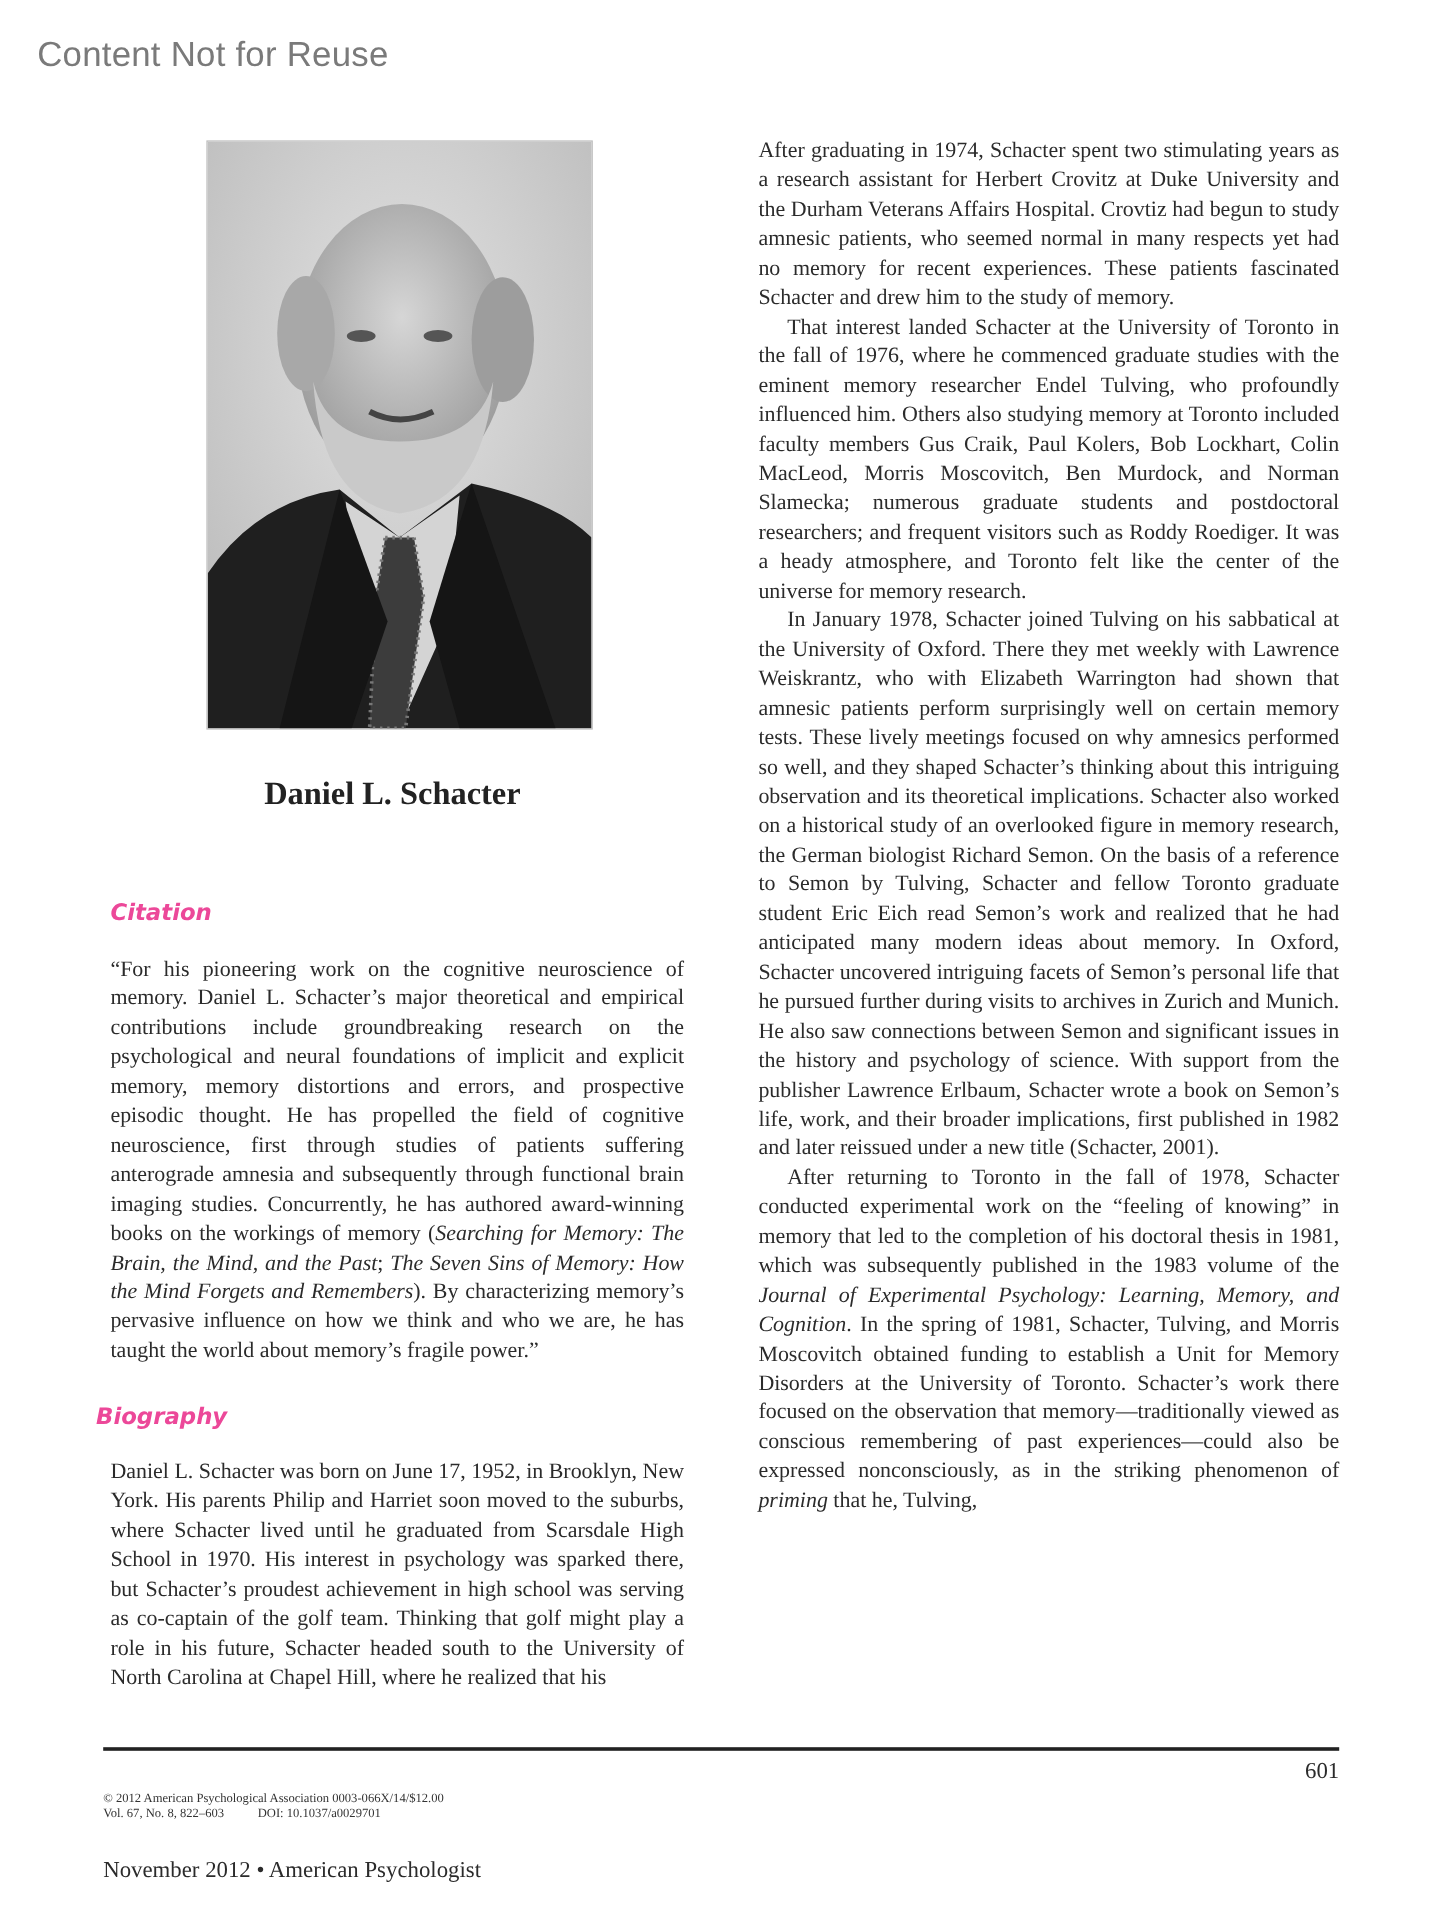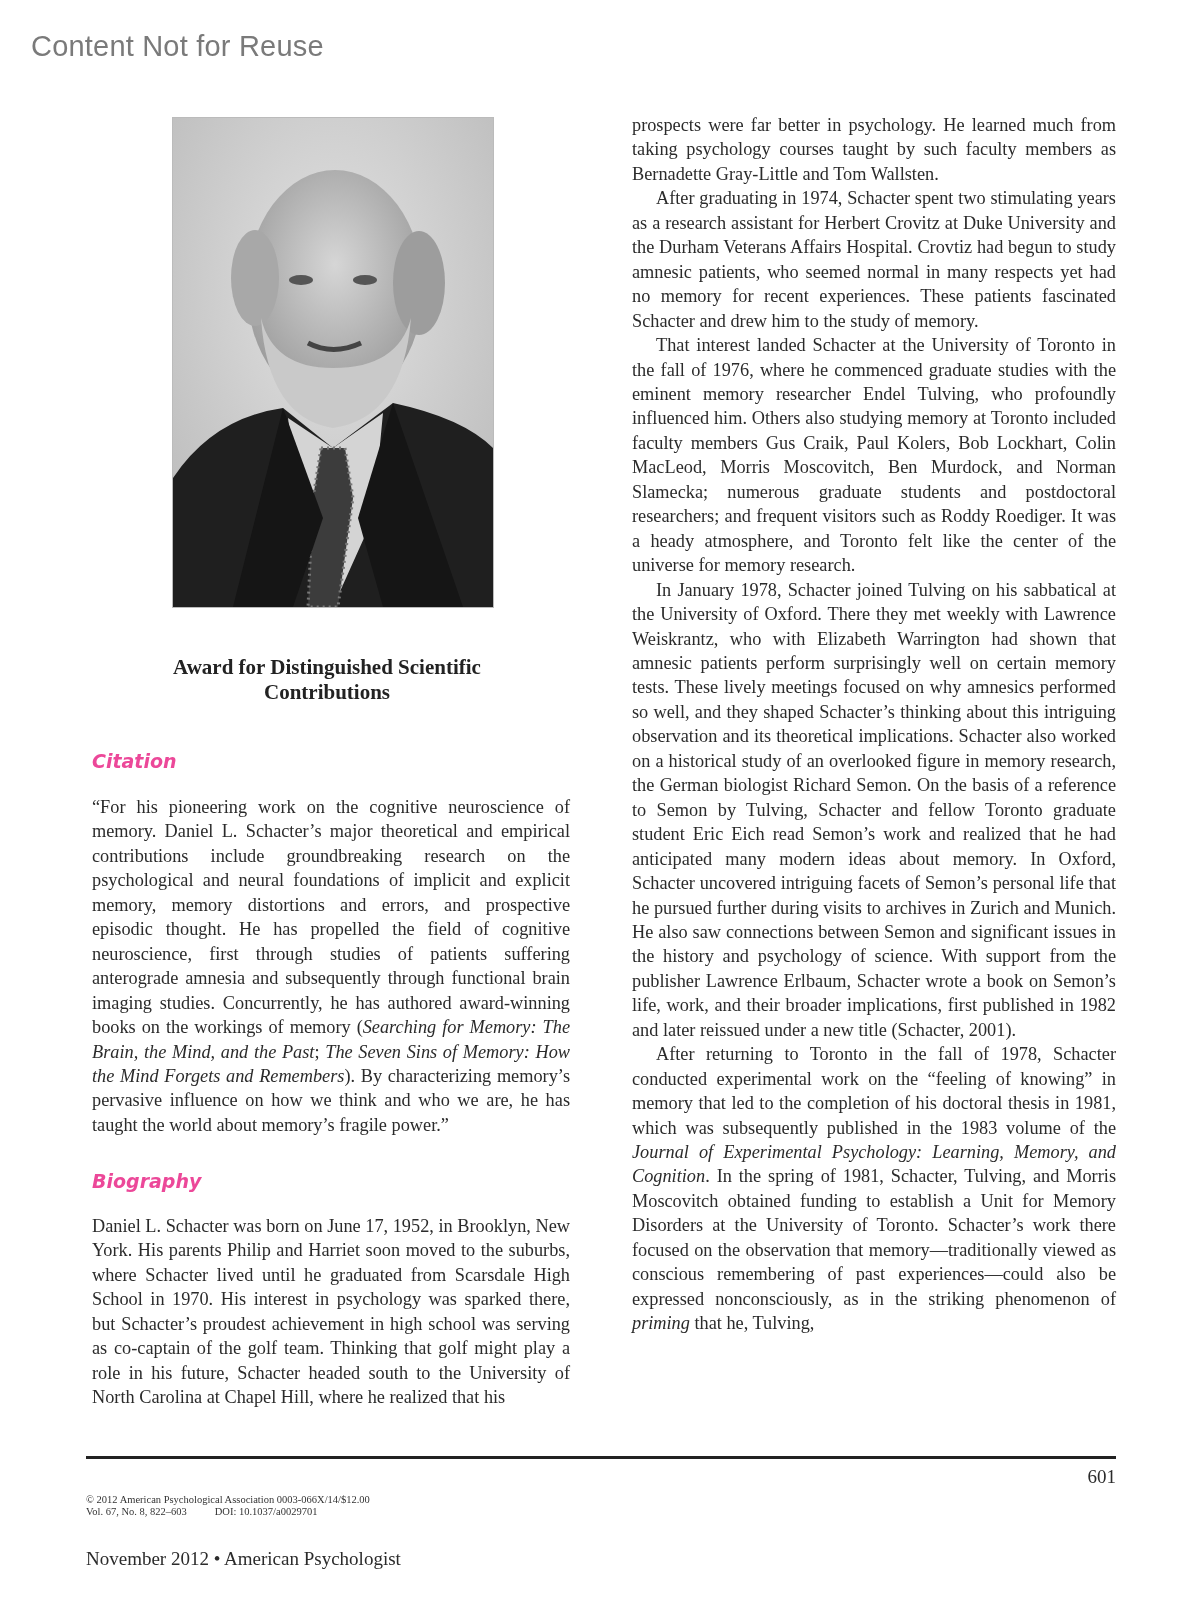--- a/index.html
+++ b/index.html
@@ -19,21 +19,21 @@
     }
     .photo-frame svg { display: block; width: 100%; height: 100%; }
     .name-block { position: absolute; left: 92px; top: 645px; width: 470px; text-align: center; }
     .person-name { font-size: 27px; font-weight: bold; color: #222; margin: 0; line-height: 32px; }
     .award-title { font-size: 21px; font-weight: bold; color: #222; margin: 10px 0 0; line-height: 25px; }
     .section-heading {
       font-family: "DejaVu Sans", "Liberation Sans", sans-serif;
       font-weight: bold; font-style: italic; font-size: 19px; color: #ec4899; margin: 0;
     }
     .heading-citation { position: absolute; left: 92px; top: 750px; }
-    .heading-biography { position: absolute; left: 92px; top: 1170px; text-align: right; }
+    .heading-biography { position: absolute; left: 80px; top: 1170px; text-align: right; }
     .para {
       font-size: 18.3px; line-height: 24.45px; text-align: justify; margin: 0;
       hyphens: auto; color: #2b2b2b;
     }
     .citation-text { position: absolute; left: 92px; top: 795px; width: 478px; }
     .bio-text-left { position: absolute; left: 92px; top: 1214px; width: 478px; }
     .bio-text-right { position: absolute; left: 632px; top: 113px; width: 484px; }
     .bio-text-right .para + .para { text-indent: 24px; }
     .bio-text-right .para.first { text-indent: 0; }
     .rule { position: absolute; left: 86px; top: 1456px; width: 1030px; height: 3px; background: #222; }
@@ -80,36 +80,32 @@
     <path d="M88 200 Q95 300 160 310 Q230 300 238 200 Q225 250 160 250 Q100 250 88 200 Z" fill="#c9c9c9"></path>
 
     <ellipse cx="128" cy="162" rx="12" ry="5" fill="#555"></ellipse>
     <ellipse cx="192" cy="162" rx="12" ry="5" fill="#555"></ellipse>
 
     <path d="M135 225 Q160 238 188 225" stroke="#444" stroke-width="5" fill="none"></path>
   </svg>
 </div>
 
 <div class="name-block">
-  <h2 class="award-title">
-    <span>Award for Distinguished Scientific</span><br>
-    <span>Contributions</span>
-  </h2>
+  <h1 class="person-name">Daniel L. Schacter</h1>
 </div>
 
 <h3 class="section-heading heading-citation">Citation</h3>
 
 <p class="para citation-text"><span>“For his pioneering work on the cognitive neuroscience of memory. Daniel L. Schacter’s major theoretical and empirical contributions include groundbreaking research on the psychological and neural foundations of implicit and explicit memory, memory distortions and errors, and prospective episodic thought. He has propelled the field of cognitive neuroscience, first through studies of patients suffering anterograde amnesia and subsequently through functional brain imaging studies. Concurrently, he has authored award-winning books on the workings of memory (</span><em>Searching for Memory: The Brain, the Mind, and the Past</em><span>; </span><em>The Seven Sins of Memory: How the Mind Forgets and Remembers</em><span>). By characterizing memory’s pervasive influence on how we think and who we are, he has taught the world about memory’s fragile power.”</span></p>
 
 <h3 class="section-heading heading-biography">Biography</h3>
 
 <p class="para bio-text-left">Daniel L. Schacter was born on June 17, 1952, in Brooklyn, New York. His parents Philip and Harriet soon moved to the suburbs, where Schacter lived until he graduated from Scarsdale High School in 1970. His interest in psychology was sparked there, but Schacter’s proudest achievement in high school was serving as co-captain of the golf team. Thinking that golf might play a role in his future, Schacter headed south to the University of North Carolina at Chapel Hill, where he realized that his</p>
 
 <div class="bio-text-right">
-  <p class="para first">prospects were far better in psychology. He learned much from taking psychology courses taught by such faculty members as Bernadette Gray-Little and Tom Wallsten.</p>
   <p class="para">After graduating in 1974, Schacter spent two stimulating years as a research assistant for Herbert Crovitz at Duke University and the Durham Veterans Affairs Hospital. Crovtiz had begun to study amnesic patients, who seemed normal in many respects yet had no memory for recent experiences. These patients fascinated Schacter and drew him to the study of memory.</p>
   <p class="para">That interest landed Schacter at the University of Toronto in the fall of 1976, where he commenced graduate studies with the eminent memory researcher Endel Tulving, who profoundly influenced him. Others also studying memory at Toronto included faculty members Gus Craik, Paul Kolers, Bob Lockhart, Colin MacLeod, Morris Moscovitch, Ben Murdock, and Norman Slamecka; numerous graduate students and postdoctoral researchers; and frequent visitors such as Roddy Roediger. It was a heady atmosphere, and Toronto felt like the center of the universe for memory research.</p>
   <p class="para">In January 1978, Schacter joined Tulving on his sabbatical at the University of Oxford. There they met weekly with Lawrence Weiskrantz, who with Elizabeth Warrington had shown that amnesic patients perform surprisingly well on certain memory tests. These lively meetings focused on why amnesics performed so well, and they shaped Schacter’s thinking about this intriguing observation and its theoretical implications. Schacter also worked on a historical study of an overlooked figure in memory research, the German biologist Richard Semon. On the basis of a reference to Semon by Tulving, Schacter and fellow Toronto graduate student Eric Eich read Semon’s work and realized that he had anticipated many modern ideas about memory. In Oxford, Schacter uncovered intriguing facets of Semon’s personal life that he pursued further during visits to archives in Zurich and Munich. He also saw connections between Semon and significant issues in the history and psychology of science. With support from the publisher Lawrence Erlbaum, Schacter wrote a book on Semon’s life, work, and their broader implications, first published in 1982 and later reissued under a new title (Schacter, 2001).</p>
   <p class="para"><span>After returning to Toronto in the fall of 1978, Schacter conducted experimental work on the “feeling of knowing” in memory that led to the completion of his doctoral thesis in 1981, which was subsequently published in the 1983 volume of the </span><em>Journal of Experimental Psychology: Learning, Memory, and Cognition</em><span>. In the spring of 1981, Schacter, Tulving, and Morris Moscovitch obtained funding to establish a Unit for Memory Disorders at the University of Toronto. Schacter’s work there focused on the observation that memory—traditionally viewed as conscious remembering of past experiences—could also be expressed nonconsciously, as in the striking phenomenon of </span><em>priming</em><span> that he, Tulving,</span></p>
 </div>
 
 <div class="rule"></div>
 <div class="footer-main">November 2012 • American Psychologist</div>
 <div class="page-number">601</div>
 <div class="footer-small">

